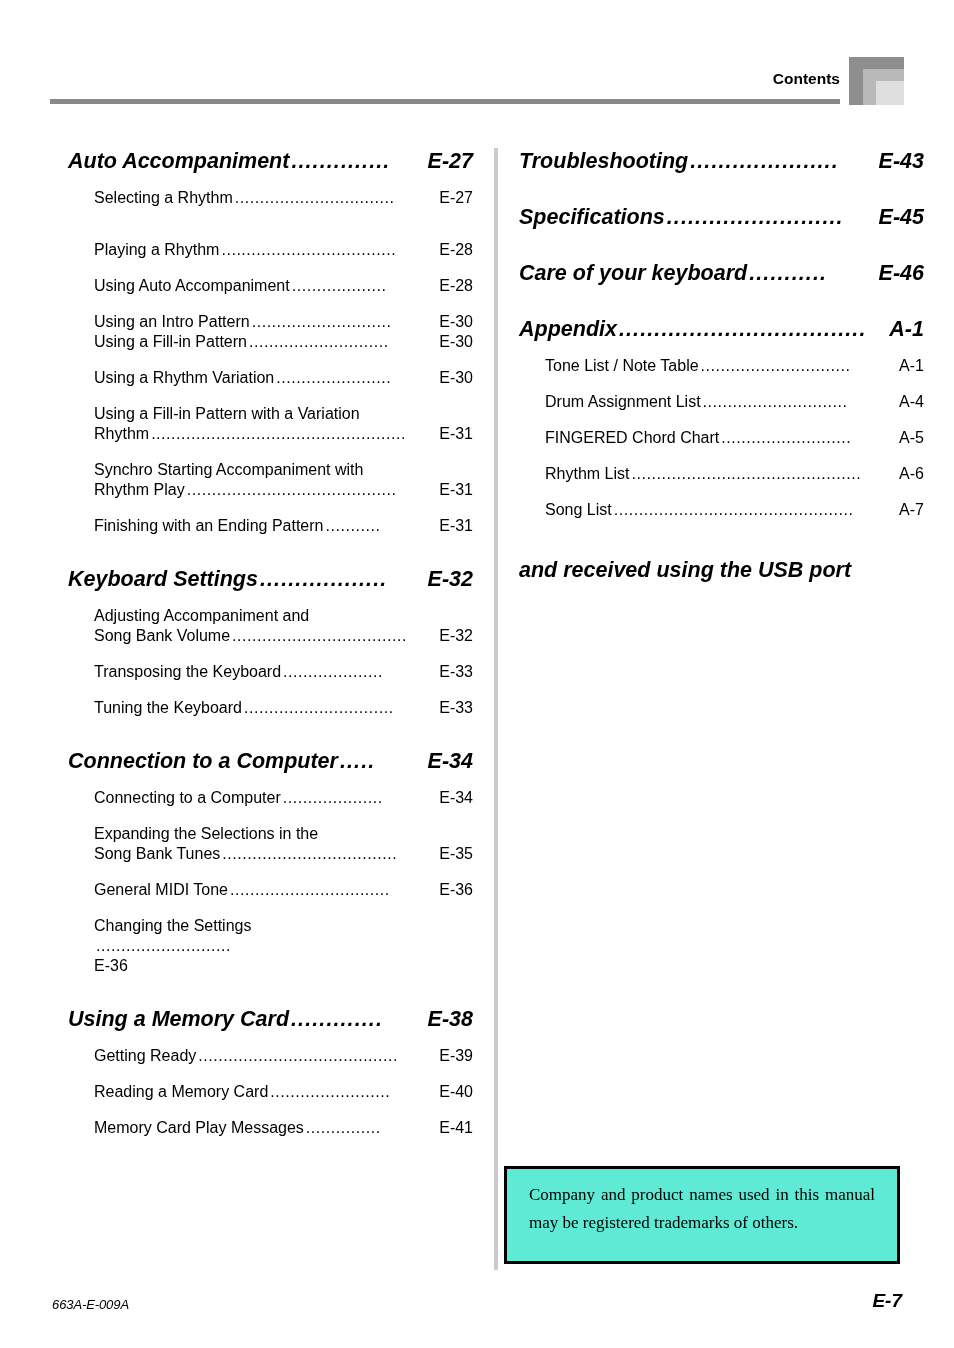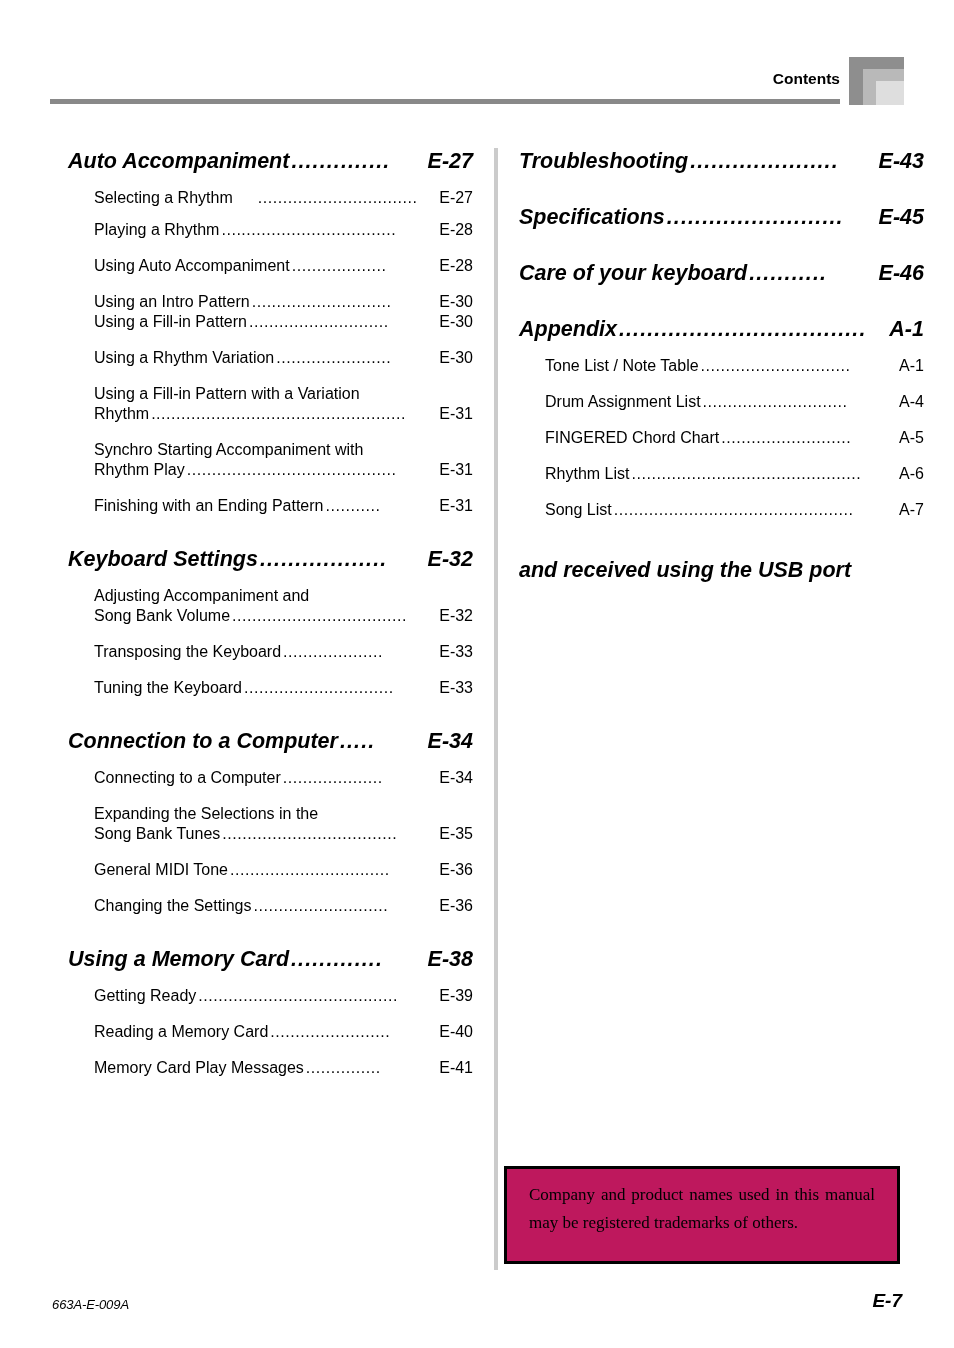--- a/index.html
+++ b/index.html
@@ -160,21 +160,21 @@
 
   
   #notice-box {
     position: absolute;
     left: 504px;
     top: 1166px;
     width: 396px;
     height: 98px;
     border: 3px solid #000000;
     box-sizing: border-box;
-    background: #be185d;
+    background: #5eead4;
   }
   #notice-text {
     font-family: "Liberation Serif", serif;
     font-size: 17px;
     line-height: 28px;
     text-align: justify;
     text-align-last: left;
     padding: 12px 22px 0 22px;
     margin: 0;
   }
@@ -220,21 +220,21 @@
 </div>
 
 <div id="columns">
   <div id="column-divider"></div>
   <div class="column" id="col-left">
       <div class="toc-chapter" style="margin-top: 0px; margin-bottom: 14px;">
         <span class="t-title">Auto Accompaniment</span>
         <span class="t-dots">..............</span>
         <span class="t-page">E-27</span>
       </div>
-      <div class="toc-item" style="margin-bottom: 12px; gap: 23px;">
+      <div class="toc-item" style="margin-bottom: 32px;">
         <span class="i-title">Selecting a Rhythm</span>
         <span class="i-dots">................................</span>
         <span class="i-page">E-27</span>
       </div>
       <div class="toc-item" style="margin-bottom: 16px;">
         <span class="i-title">Playing a Rhythm</span>
         <span class="i-dots">...................................</span>
         <span class="i-page">E-28</span>
       </div>
       <div class="toc-item" style="margin-bottom: 16px;">
@@ -317,21 +317,21 @@
           <span class="i-title">Song Bank Tunes</span>
           <span class="i-dots">...................................</span>
           <span class="i-page">E-35</span>
         </div>
       </div>
       <div class="toc-item" style="margin-bottom: 16px;">
         <span class="i-title">General MIDI Tone</span>
         <span class="i-dots">................................</span>
         <span class="i-page">E-36</span>
       </div>
-      <div class="toc-item" style="margin-bottom: 16px;">
+      <div class="toc-item" style="margin-bottom: 16px; flex-direction: column;">
         <span class="i-title">Changing the Settings</span>
         <span class="i-dots">...........................</span>
         <span class="i-page">E-36</span>
       </div>
       <div class="toc-chapter" style="margin-top: 30px; margin-bottom: 14px;">
         <span class="t-title">Using a Memory Card</span>
         <span class="t-dots">.............</span>
         <span class="t-page">E-38</span>
       </div>
       <div class="toc-item" style="margin-bottom: 16px;">

